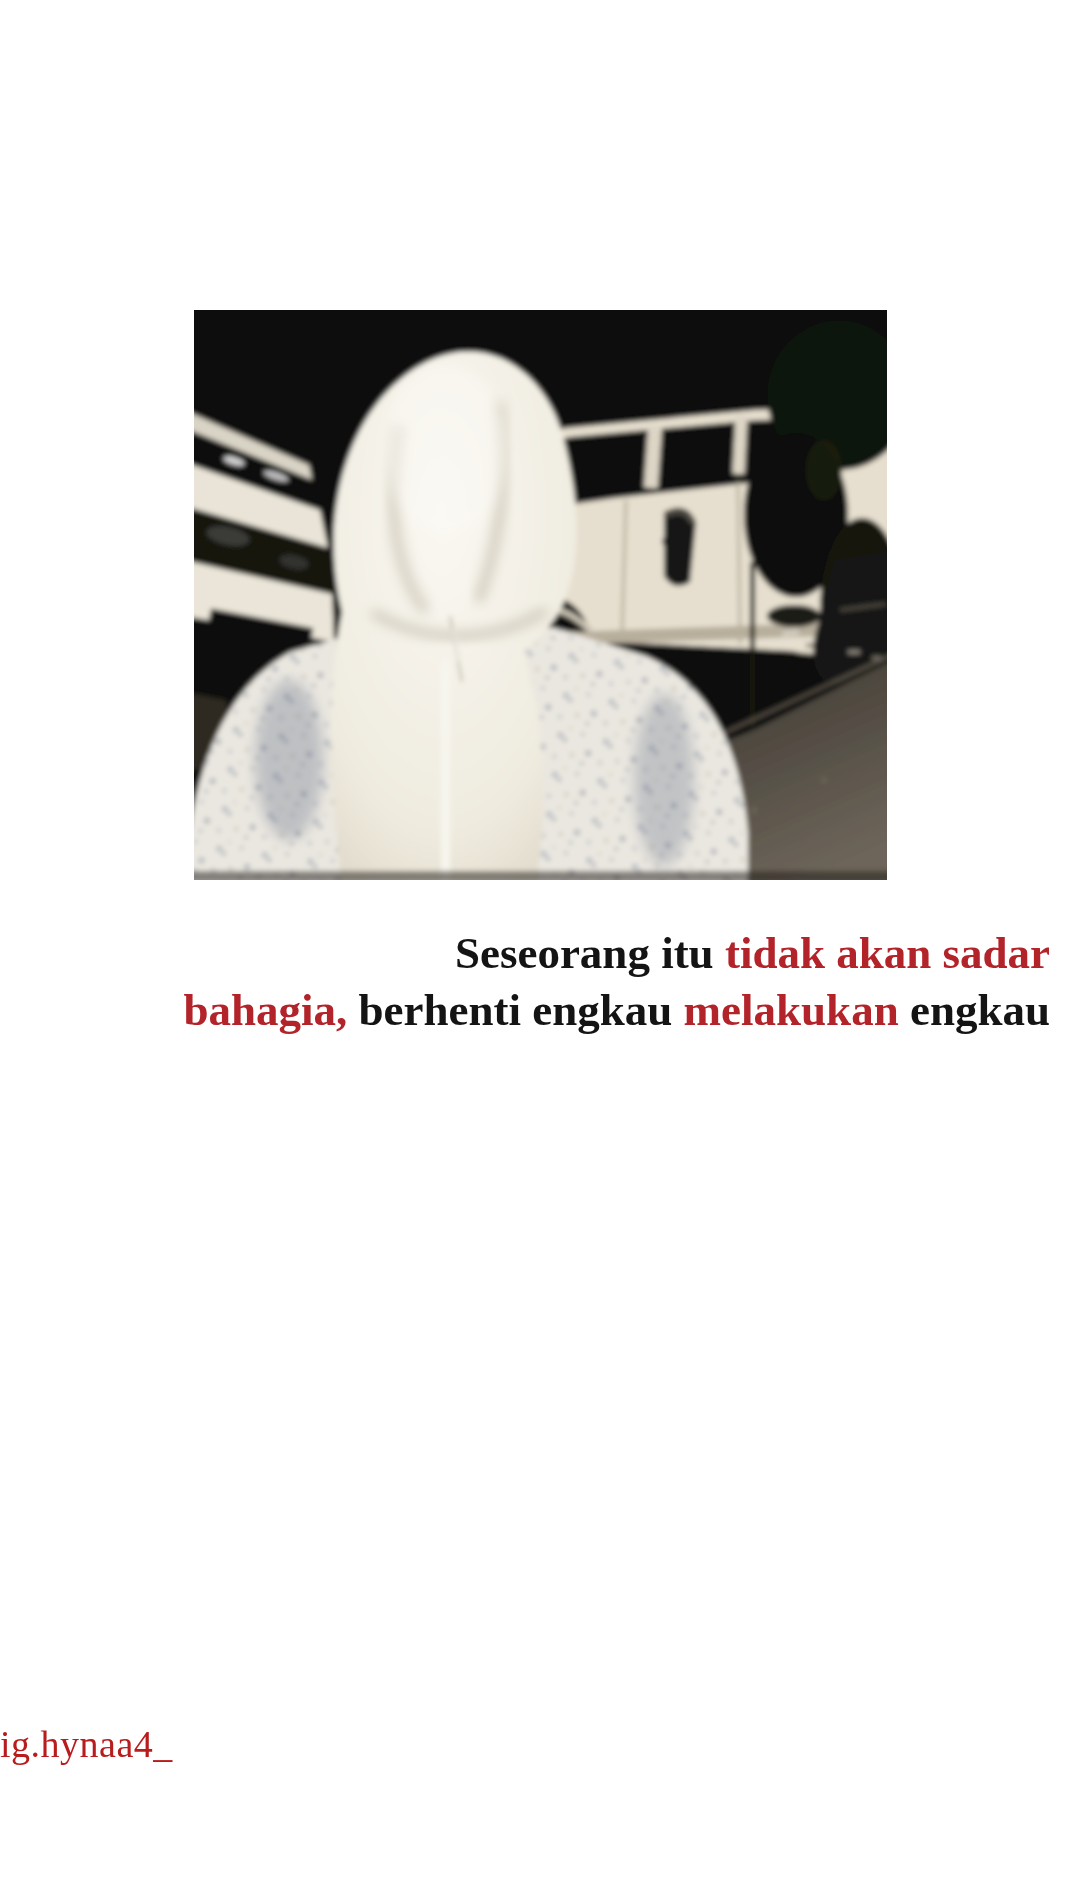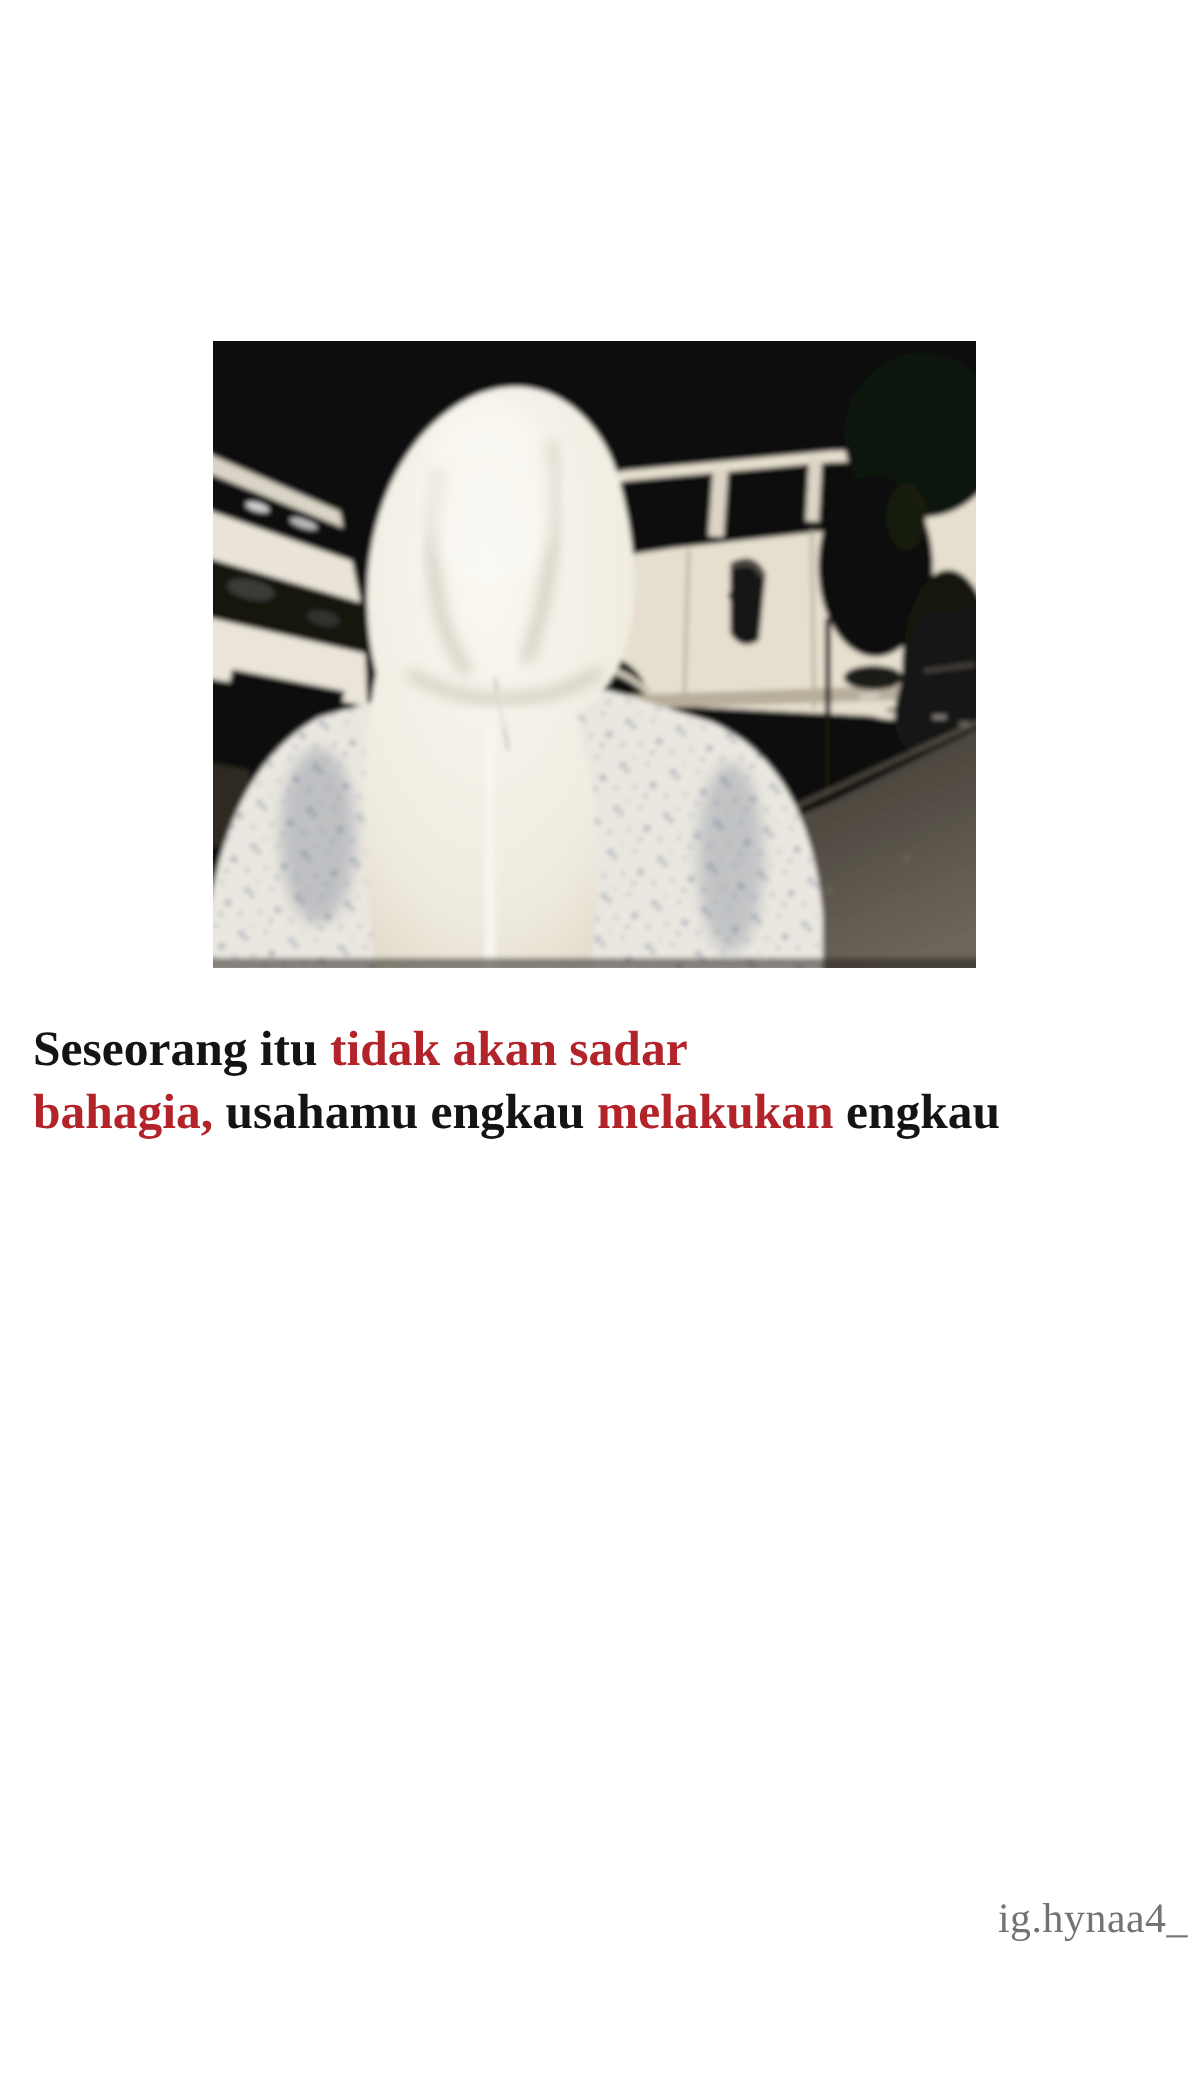--- a/index.html
+++ b/index.html
@@ -19,37 +19,37 @@
     height:570px;
     background:#060606;
     overflow:hidden;
   }
   .photo svg { display:block; width:100%; height:100%; }
   .quote {
     position:absolute;
     left:30px;
     right:30px;
     top:925px;
-    text-align:left;
+    text-align:right;
     font-size:45px;
     line-height:57px;
     font-weight:700;
     color:#141414;
   }
   .quote .red { color:#b2232a; }
   .watermark {
     position:absolute;
     left:0;
     right:0;
     top:1722px;
-    text-align:right;
+    text-align:left;
     font-size:38px;
     font-weight:400;
     letter-spacing:0.5px;
-    color:#737373;
+    color:#b91c1c;
   }
 </style>
 </head>
 <body>
 
 <div class="page">
 
   <div class="photo">
     <svg viewBox="0 0 693 570" preserveAspectRatio="none">
       <defs>
@@ -167,18 +167,18 @@
           </g>
         </g>
 
         <rect x="-10" y="561" width="713" height="12" fill="#1d1a16" opacity="0.5"></rect>
       </g>
     </svg>
   </div>
 
   <div class="quote">
     <div><span>Seseorang itu </span><span class="red">tidak akan sadar</span></div>
-    <div><span class="red">bahagia,</span><span> usahamu engkau </span><span class="red">melakukan</span><span> engkau</span></div>
+    <div><span class="red">bahagia,</span><span> berhenti engkau </span><span class="red">melakukan</span><span> engkau</span></div>
   </div>
 
   <div class="watermark">ig.hynaa4_</div>
 
 </div>
 
 </body></html>

